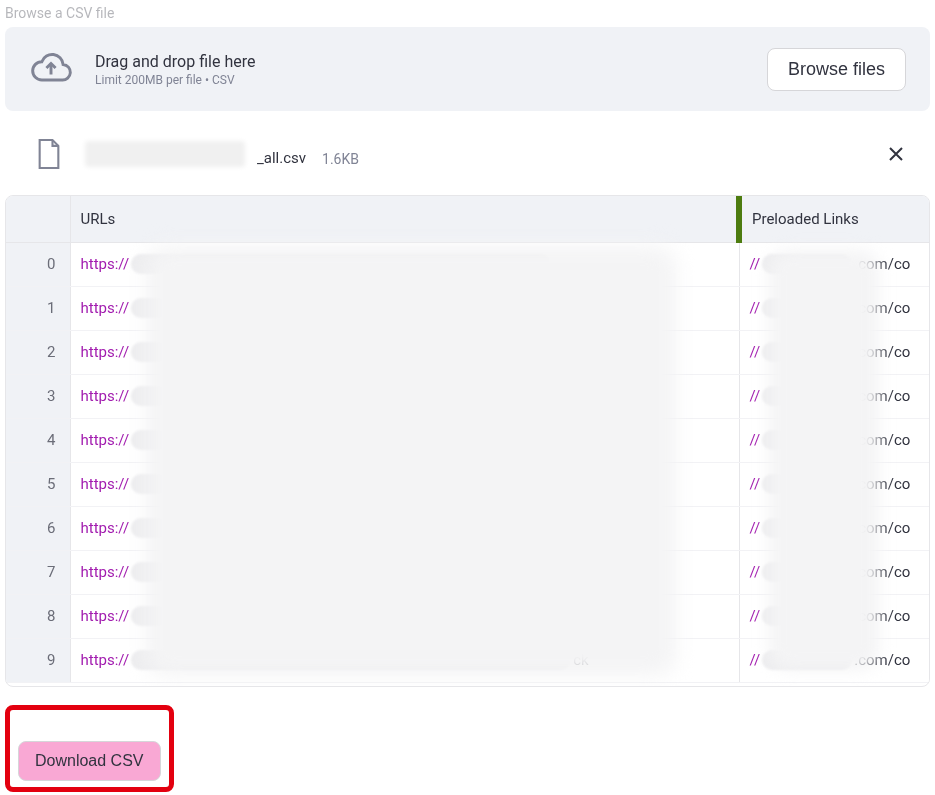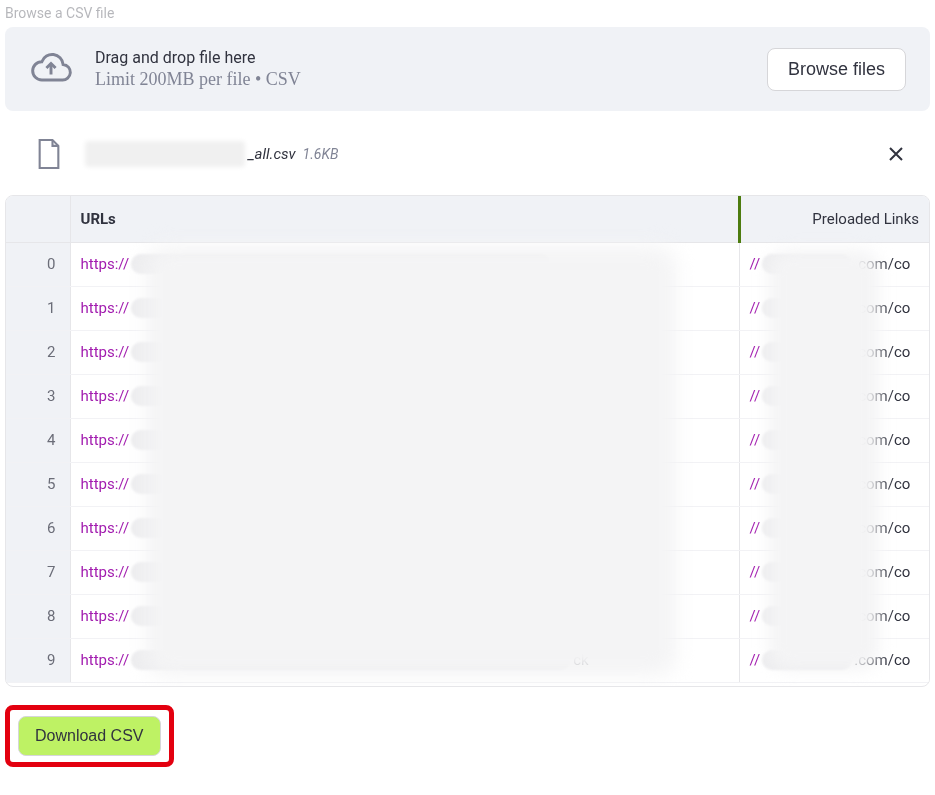--- a/index.html
+++ b/index.html
@@ -21,40 +21,40 @@
       border-radius: 8px;
       padding: 20px 24px;
       display: flex;
       align-items: center;
       justify-content: space-between;
       margin-bottom: 18px;
     }
     .dropzone-left { display: flex; align-items: center; gap: 22px; }
     .upload-icon { width: 44px; height: 44px; color: #808495; flex-shrink:0; }
     .drop-text .dt-title { font-size: 16px; color: #31333f; margin-bottom: 2px; }
-    .drop-text .dt-sub { font-size: 18px; color: #808495; font-family: Liberation Serif, serif; }
+    .drop-text .dt-sub { font-size: 12px; color: #808495; }
     .browse-btn {
       background: #ffffff;
       border: 1px solid #d6d6d9;
       border-radius: 8px;
       padding: 10px 20px;
       font-size: 18px;
       color: #31333f;
       cursor: pointer;
     }
     .file-row {
       display: flex;
       align-items: center;
       justify-content: space-between;
       padding: 8px 22px 8px 30px;
       margin-bottom: 16px;
     }
     .file-row-left { display: flex; align-items: center; gap: 22px; }
     .file-icon { width: 28px; height: 34px; color: #808495; flex-shrink:0; }
-    .file-name-wrap { display:flex; align-items:center; gap:3px;font-style:italic; }
+    .file-name-wrap { display:flex; align-items:flex-end; gap:12px; }
     .file-name-blur {
       width: 160px; height: 26px; background:#f0f0f0; border-radius:4px; filter: blur(2px);
     }
     .file-name-suffix { font-size: 15px; color: #31333f; }
     .file-size { font-size: 14px; color: #808495; margin-left: 4px; }
     .close-btn {
       width: 24px; height:24px; background:none; border:none; cursor:pointer; color:#31333f;
       display:flex;align-items:center;justify-content:center;font-size:20px;
     }
 
@@ -74,22 +74,22 @@
     .data-table th {
       background: #f0f2f6;
       text-align: left;
       font-weight: 400;
       color: #31333f;
       padding: 12px 10px;
       border-bottom: 1px solid #e6e6e9;
       height: 46px;
     }
     .data-table th:first-child { width: 64px; border-right:1px solid #e6e6e9; }
-    .data-table th:nth-child(2) { border-right:3px solid #4d7c0f;font-weight:bold; }
-    .data-table th:nth-child(3) { width: 190px; text-align: right; }
+    .data-table th:nth-child(2) { border-right:6px solid #4d7c0f; }
+    .data-table th:nth-child(3) { width: 190px; }
     .data-table td {
       padding: 10px;
       border-bottom: 1px solid #f2f2f5;
       background: #ffffff;
       height: 44px;
       white-space: nowrap;
       overflow: hidden;
       position: relative;
     }
     .data-table td:first-child {
@@ -128,27 +128,28 @@
       width: 110px;
       height: 420px;
       background: #f4f4f5;
       filter: blur(8px);
       border-radius: 20px;
       pointer-events:none;
     }
 
     .download-wrap { margin-top: 18px; }
     .download-btn {
-      background:#bef264;
+      background:#f9a8d4;
       border:1px solid #d6d6d9;
       border-radius:8px;
       padding: 10px 16px;
       font-size: 16px;
       color:#31333f;
       cursor:pointer;
+      margin-top:25px;
     }
     .highlight-box {
       border: 5px solid #e3000f;
       border-radius: 8px;
       display:inline-block;
       padding: 6px 8px;
     }
   </style>
 </head>
 <body>

